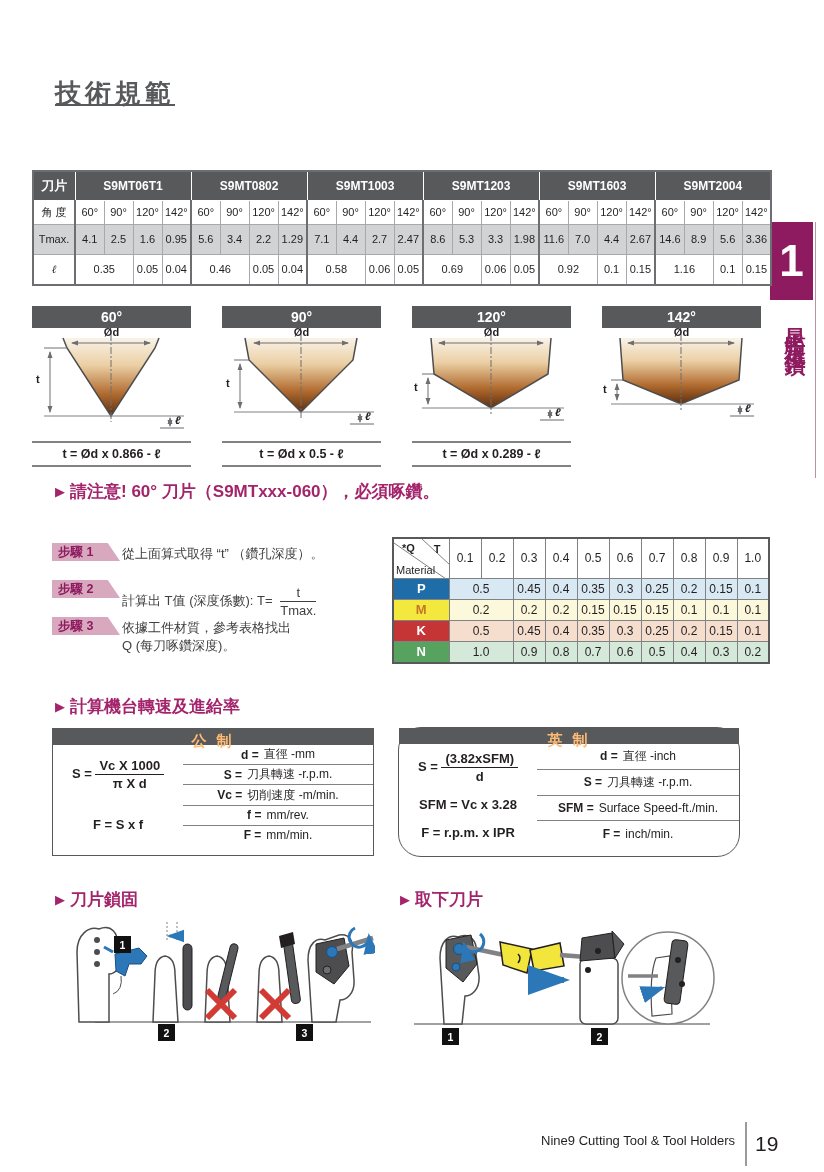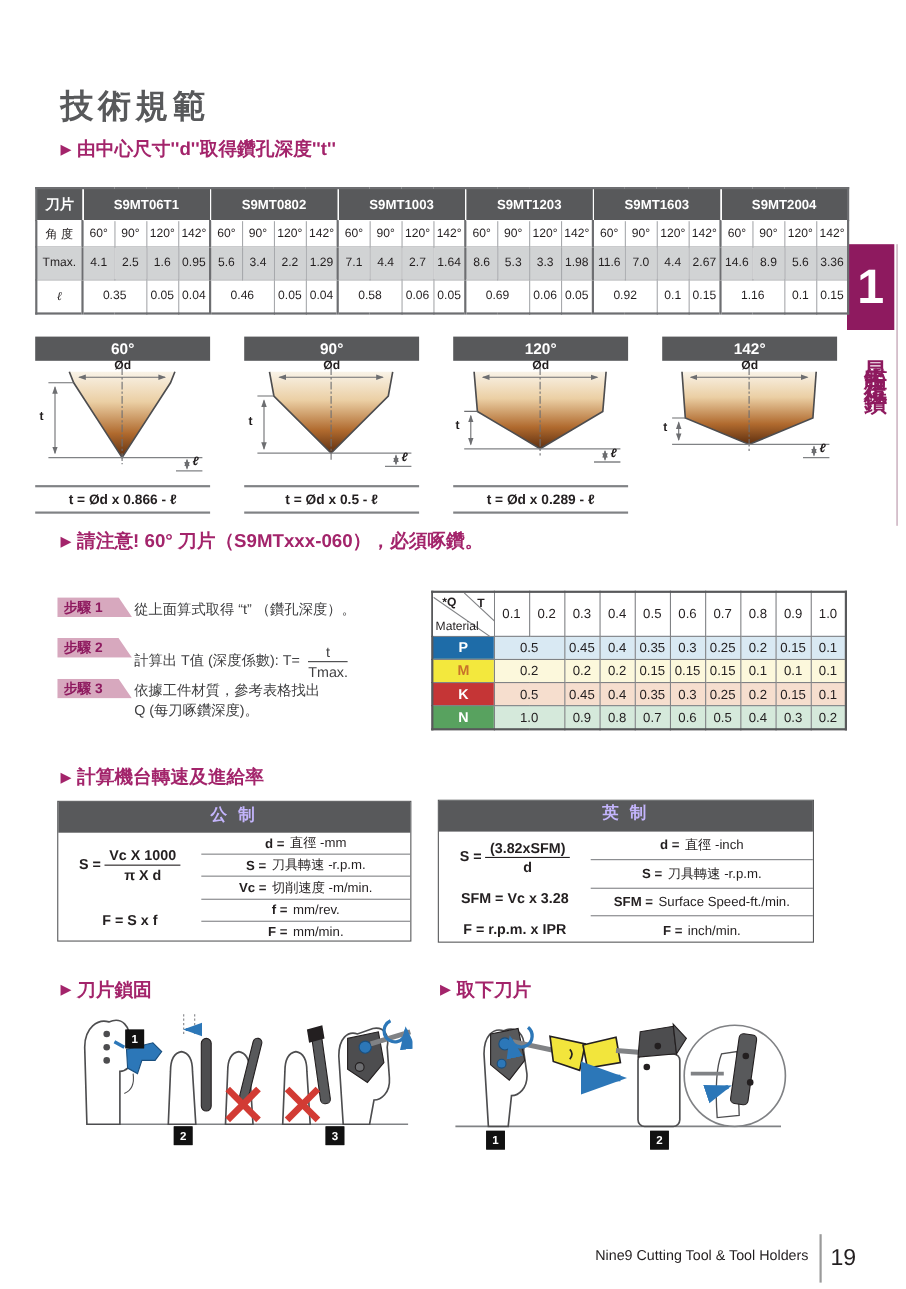--- a/index.html
+++ b/index.html
@@ -1,21 +1,21 @@
 <!DOCTYPE html>
 <html><head>
 <meta charset="utf-8">
 <style>
   html,body{margin:0;padding:0;background:#e8e8e8;}
   #page{position:relative;width:824px;height:1172px;background:#fff;margin:0 auto;
         font-family:"Liberation Sans","DejaVu Sans",sans-serif;color:#231f20;overflow:hidden;}
   .abs{position:absolute;}
 
   
-  .page-title{font-size:30px;font-weight:bold;color:#58595B;letter-spacing:4px;}
+  .page-title{font-size:26px;font-weight:bold;color:#58595B;letter-spacing:4px;text-decoration:underline;}
   .sec-head{font-size:17px;font-weight:bold;color:#A3246B;}
   .sec-head .tri{font-size:13px;margin-right:5px;position:relative;top:-1px;}
 
   
   table.spec{border-collapse:collapse;table-layout:fixed;width:738px;border:2px solid #6d6e71;}
   table.spec td{border:1px solid #a7a9ac;text-align:center;padding:0;font-size:11px;color:#231f20;overflow:hidden;}
   table.spec td.hd{background:#58595B;color:#fff;font-weight:bold;font-size:12px;border:1px solid #fff;}
   table.spec td.gs{border-left:2px solid #6d6e71;}
   table.spec tr.tmaxrow td{background:#D1D3D4;}
   table.spec tr.lrow td{background:#fff;}
@@ -49,21 +49,21 @@
   .qt-t{top:4px;right:8px;font-weight:bold;font-size:13px;}
   .qt-mat{bottom:2px;left:2px;}
   td.mat{font-weight:bold;font-size:13px;}
   .mat-p{background:#1E6CA8;color:#fff;} .tint-p{background:#D9E9F3;}
   .mat-m{background:#F3E83D;color:#C8732A;} .tint-m{background:#FCF8DC;}
   .mat-k{background:#C53536;color:#fff;} .tint-k{background:#F6DECE;}
   .mat-n{background:#58A25F;color:#fff;} .tint-n{background:#D5E9DB;}
 
   
   .speed-table{position:absolute;border:1.5px solid #58595B;background:#fff;}
-  .speed-head{height:28px;line-height:24px;background:#58595B;color:#c4b5fd;font-weight:bold;
+  .speed-head{height:16px;line-height:24px;background:#58595B;color:#fdba74;font-weight:bold;
               font-size:15px;text-align:center;letter-spacing:3px;}
   .speed-body{display:flex;}
   .speed-left{display:flex;flex-direction:column;justify-content:space-around;align-items:center;
               font-weight:bold;font-size:13px;}
   .speed-right{flex:1;display:flex;flex-direction:column;}
   .speed-row{flex:1;display:flex;align-items:center;justify-content:center;gap:5px;
              border-top:1px solid #808285;font-size:12px;}
   .speed-row:first-child{border-top:none;}
   .speed-row .k{font-weight:bold;}
   .fr2{display:inline-block;text-align:center;vertical-align:middle;}
@@ -102,23 +102,20 @@
         <path d="M0,0.5 L7,3 L0,5.5 z" fill="#6d6e71"></path>
       </marker>
       <marker id="mb" markerWidth="8" markerHeight="8" refX="6" refY="3" orient="auto-start-reverse">
         <path d="M0,0.5 L7,3 L0,5.5 z" fill="#2C77B8"></path>
       </marker>
     </defs>
   </svg>
 
   <div class="abs page-title" style="left:55px;top:76px;">技術規範</div>
 
-  <div class="abs sec-head" style="left:55px;top:124px;">
-    <span class="tri">▶</span><span>由中心尺寸''d''取得鑽孔深度''t''</span>
-  </div>
 
   <div class="abs tab1" style="left:770px;top:222px;width:43px;height:78px;">
     <span>1</span>
   </div>
   <div class="abs vseries" style="left:781px;top:310px;height:180px;">星艦定位鑽</div>
   <div class="abs" style="left:815px;top:222px;width:1px;height:256px;background:#b893a7;"></div>
 
   <div class="abs" style="left:32px;top:170px;">
     <table class="spec">
       <colgroup>
@@ -168,21 +165,21 @@
             <td>2.5</td>
             <td>1.6</td>
             <td>0.95</td>
         <td class="gs">5.6</td>
             <td>3.4</td>
             <td>2.2</td>
             <td>1.29</td>
         <td class="gs">7.1</td>
             <td>4.4</td>
             <td>2.7</td>
-            <td>1.64</td>
+            <td>2.47</td>
         <td class="gs">8.6</td>
             <td>5.3</td>
             <td>3.3</td>
             <td>1.98</td>
         <td class="gs">11.6</td>
             <td>7.0</td>
             <td>4.4</td>
             <td>2.67</td>
         <td class="gs">14.6</td>
             <td>8.9</td>
@@ -429,21 +426,21 @@
             <span>mm/rev.</span>
           </div>
         <div class="speed-row">
             <span class="k">F =</span>
             <span>mm/min.</span>
           </div>
       </div>
     </div>
   </div>
 
-  <div class="speed-table" style="left:398px;top:727px;width:340px;height:128px;">
+  <div class="speed-table" style="left:398px;top:727px;width:340px;height:128px;border-radius:23px;">
     <div class="speed-head">英 制</div>
     <div class="speed-body" style="height:102px;">
       <div class="speed-left" style="width:138px;">
         <div>
           <span>S =</span>
           <span class="fr2"><span class="num">(3.82xSFM)</span><span class="den">d</span></span>
         </div>
         <div>SFM = Vc x 3.28</div>
         <div>F = r.p.m. x IPR</div>
       </div>

